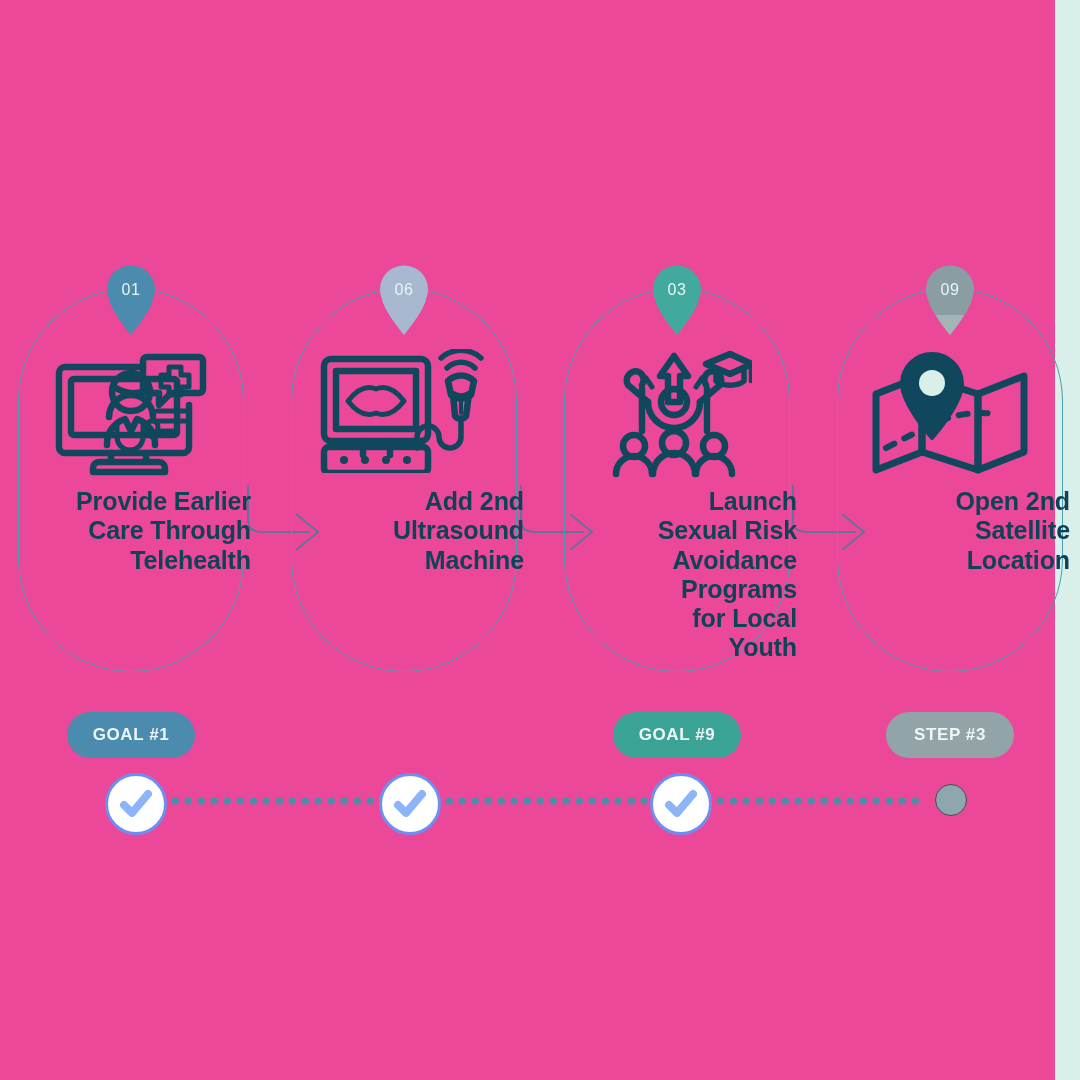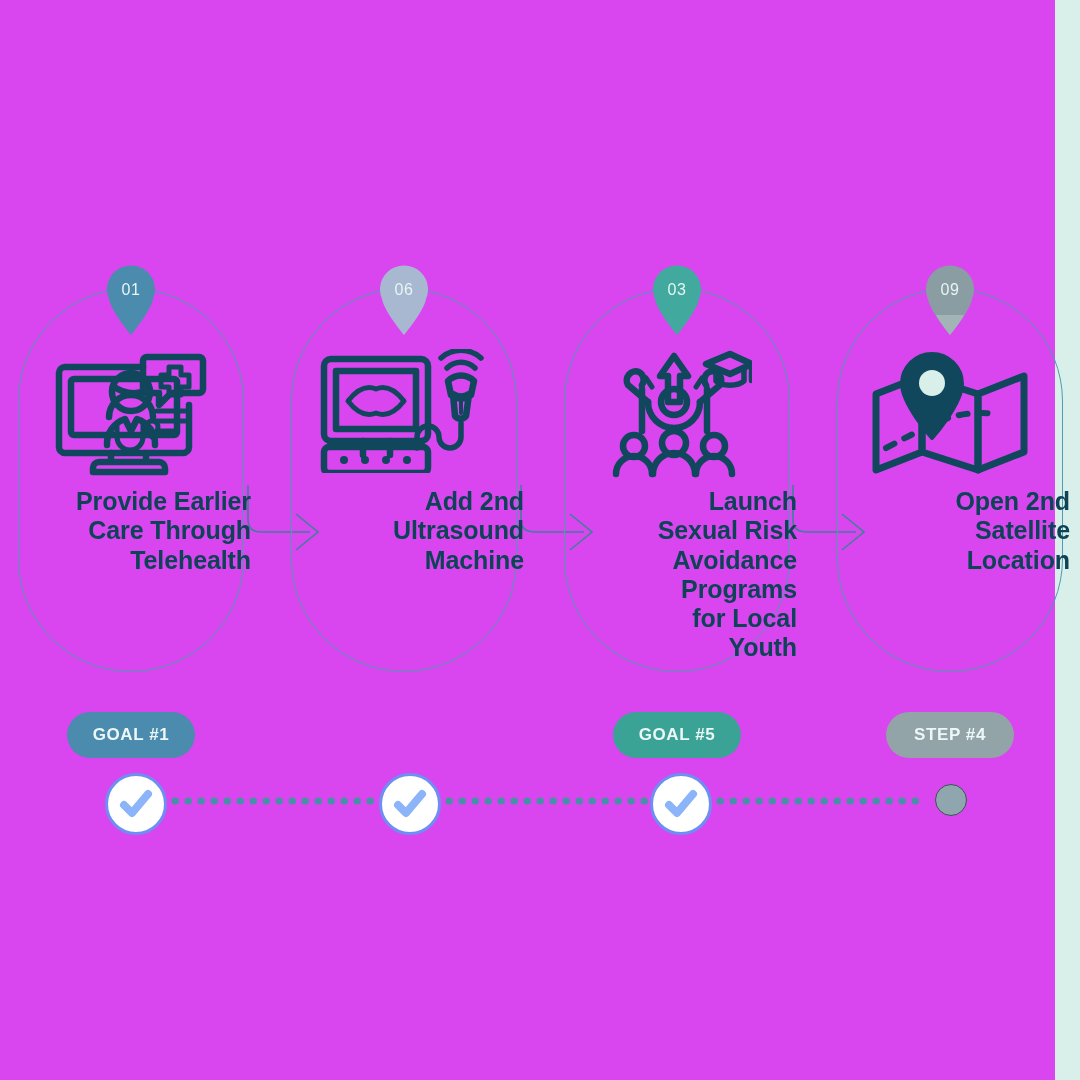--- a/index.html
+++ b/index.html
@@ -5,21 +5,21 @@
   * { box-sizing: border-box; margin: 0; padding: 0; }
   html, body {
     width: 1080px; height: 1080px;
     background: #d9f0ea;
     font-family: "Liberation Sans", sans-serif;
     overflow: hidden;
   }
   #stage {
     position: relative;
     width: 1055px; height: 1080px;
-    background: #d946ef;
+    background: #ec4899;
   }
   
   .capsule-row {
     position: absolute;
     left: 0; top: 0;
     width: 1080px; height: 1080px;
   }
   .capsule {
     position: absolute;
     width: 226px;
@@ -275,22 +275,22 @@
         <circle cx="66" cy="35" r="13" fill="#d9f0ea" stroke="none"></circle>
       </svg>
     </div>
 
     <div class="card-title">Open 2nd
 Satellite
 Location</div>
   </div>
 
   <div class="badge" style="left:67px;background:#4a8bae">GOAL #1</div>
-  <div class="badge" style="left:613px;background:#3aa396">GOAL #5</div>
-  <div class="badge" style="left:886px;background:#92a4a8">STEP #4</div>
+  <div class="badge" style="left:613px;background:#3aa396">GOAL #9</div>
+  <div class="badge" style="left:886px;background:#92a4a8">STEP #3</div>
 
   <svg class="prog-dots" width="1080" height="1080">
     <line x1="175" y1="801" x2="378" y2="801" stroke="#4a8fa8" stroke-width="7" stroke-linecap="round" stroke-dasharray="0.5 12.5"></line>
     <line x1="449" y1="801" x2="650" y2="801" stroke="#4a8fa8" stroke-width="7" stroke-linecap="round" stroke-dasharray="0.5 12.5"></line>
     <line x1="720" y1="801" x2="925" y2="801" stroke="#4a8fa8" stroke-width="7" stroke-linecap="round" stroke-dasharray="0.5 12.5"></line>
   </svg>
 
   <div class="check-node" style="left:105px">
     <svg width="40" height="40" viewBox="0 0 40 40">
       <path d="M8 21 L16 29 L32 10" fill="none" stroke="#8cb4f8" stroke-width="8" stroke-linecap="round" stroke-linejoin="round"></path>

